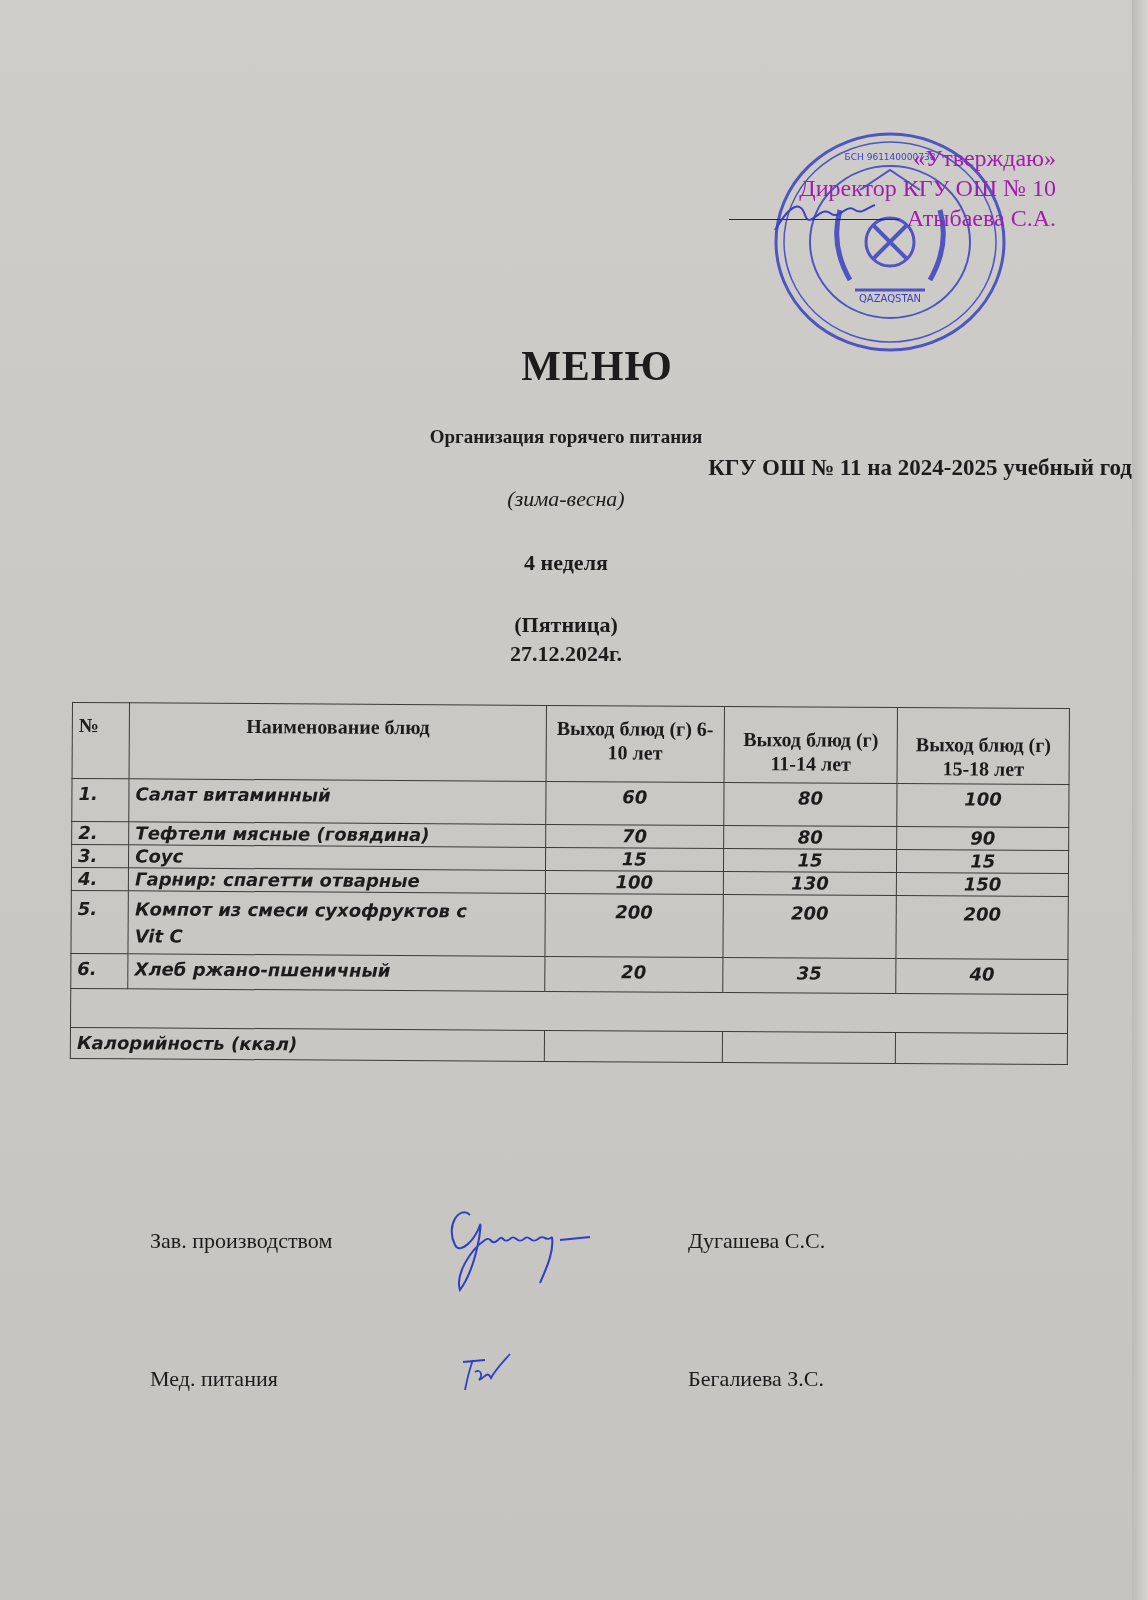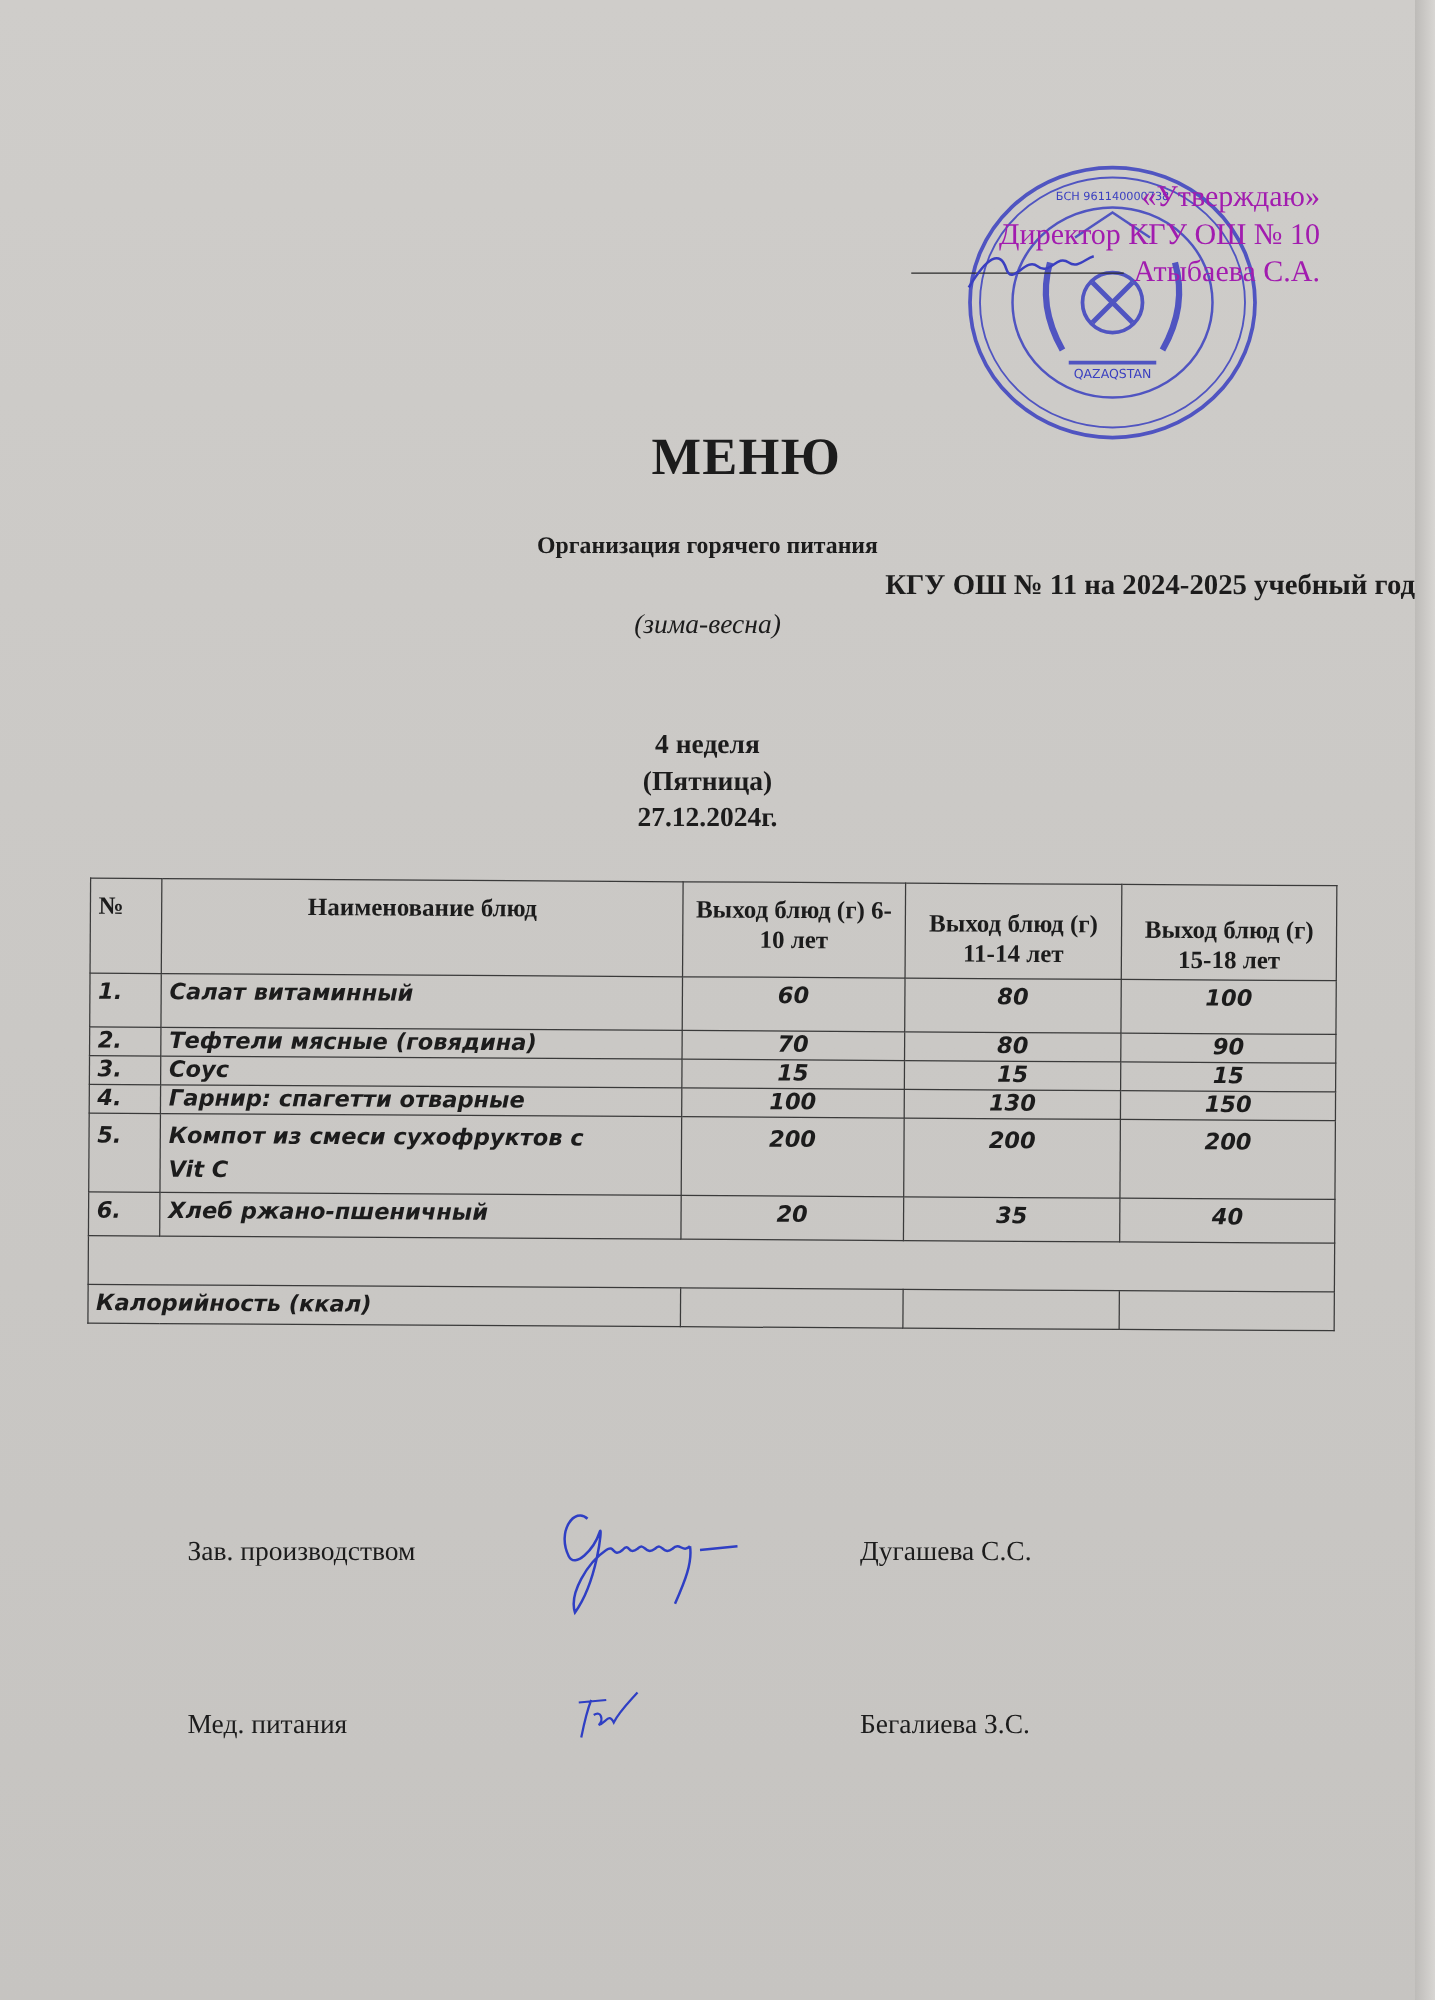--- a/index.html
+++ b/index.html
@@ -31,21 +31,21 @@
     }
     .dir-sig { position: absolute; left: 770px; top: 195px; width: 110px; height: 45px; z-index: 3; }
 
     .title {
       position: absolute; left: 0; width: 1132px; text-align: center;
     }
     .t-menu { top: 342px; font-size: 42px; font-weight: bold; letter-spacing: 1px; padding-left: 31px; }
     .t-org1 { top: 426px; font-size: 19px; font-weight: bold; }
     .t-org2 { top: 455px; font-size: 23px; font-weight: bold; text-align: right; }
     .t-season { top: 486px; font-size: 22px; font-style: italic; }
-    .t-week { top: 550px; font-size: 22px; font-weight: bold; margin-top: 32px; }
+    .t-week { top: 550px; font-size: 22px; font-weight: bold; }
     .t-day { top: 612px; font-size: 22px; font-weight: bold; }
     .t-date { top: 641px; font-size: 22px; font-weight: bold; }
 
     table.menu {
       position: absolute; left: 72px; top: 702px; width: 998px;
       border-collapse: collapse; transform: rotate(0.35deg); transform-origin: left top;
     }
     table.menu th, table.menu td {
       border: 1.6px solid #3a3a3a; padding: 0 6px;
     }

